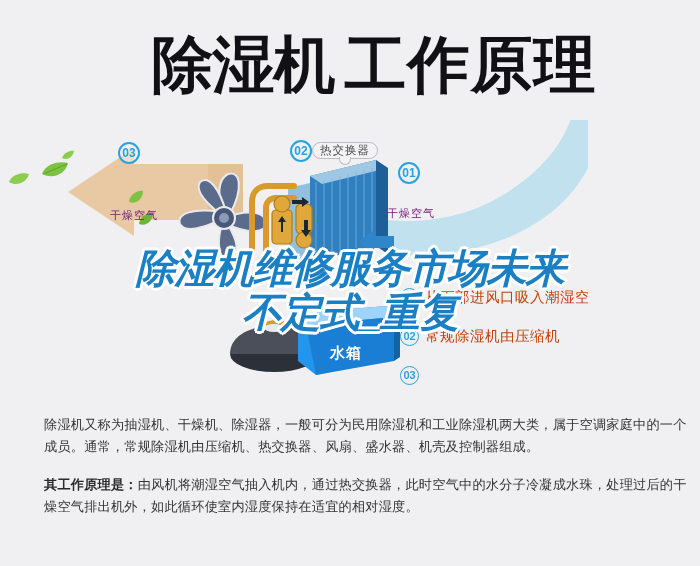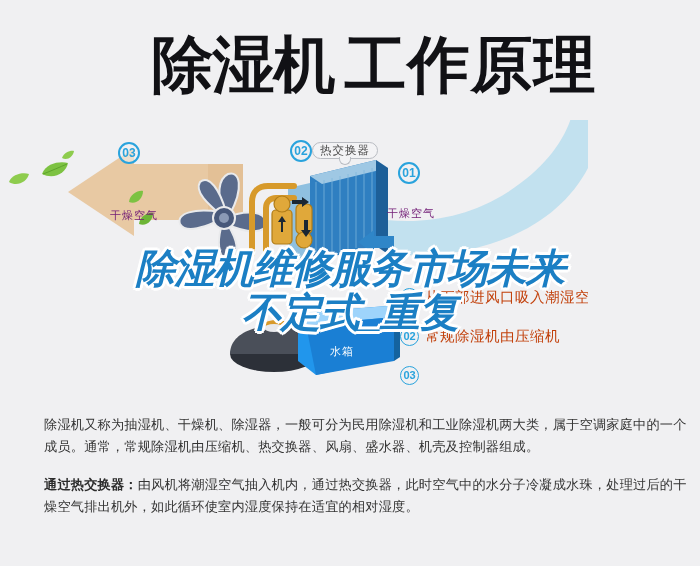--- a/index.html
+++ b/index.html
@@ -157,23 +157,23 @@
     border-left: 1px solid #b9bcc2;
     border-right: 1px solid #b9bcc2;
     border-bottom: 1px solid #b9bcc2;
     border-radius: 0 0 6px 6px;
   }
 
   .tank-label {
     position: absolute;
     left: 330px;
     top: 224px;
-    font-size: 11px;
+    font-size: 15px;
     color: #ffffff;
-    font-weight: 400;
+    font-weight: 700;
     letter-spacing: 1px;
     white-space: nowrap;
   }
 
   
   .legend {
     position: absolute;
     left: 400px;
     top: 168px;
     width: 290px;
@@ -380,16 +380,16 @@
 
   </div>
 
   <div id="watermark">
     <span class="wm-line">除湿机维修服务市场未来</span>
     <span class="wm-line">不定式_重复</span>
   </div>
 
   <div id="body-text">
     <p>除湿机又称为抽湿机、干燥机、除湿器，一般可分为民用除湿机和工业除湿机两大类，属于空调家庭中的一个成员。通常，常规除湿机由压缩机、热交换器、风扇、盛水器、机壳及控制器组成。</p>
-    <p><span class="lead">通过热交换器：</span><span>由风机将潮湿空气抽入机内，通过热交换器，此时空气中的水分子冷凝成水珠，处理过后的干燥空气排出机外，如此循环使室内湿度保持在适宜的相对湿度。</span></p>
+    <p><span class="lead">其工作原理是：</span><span>由风机将潮湿空气抽入机内，通过热交换器，此时空气中的水分子冷凝成水珠，处理过后的干燥空气排出机外，如此循环使室内湿度保持在适宜的相对湿度。</span></p>
   </div>
 
 </div>
 
 </body></html>

